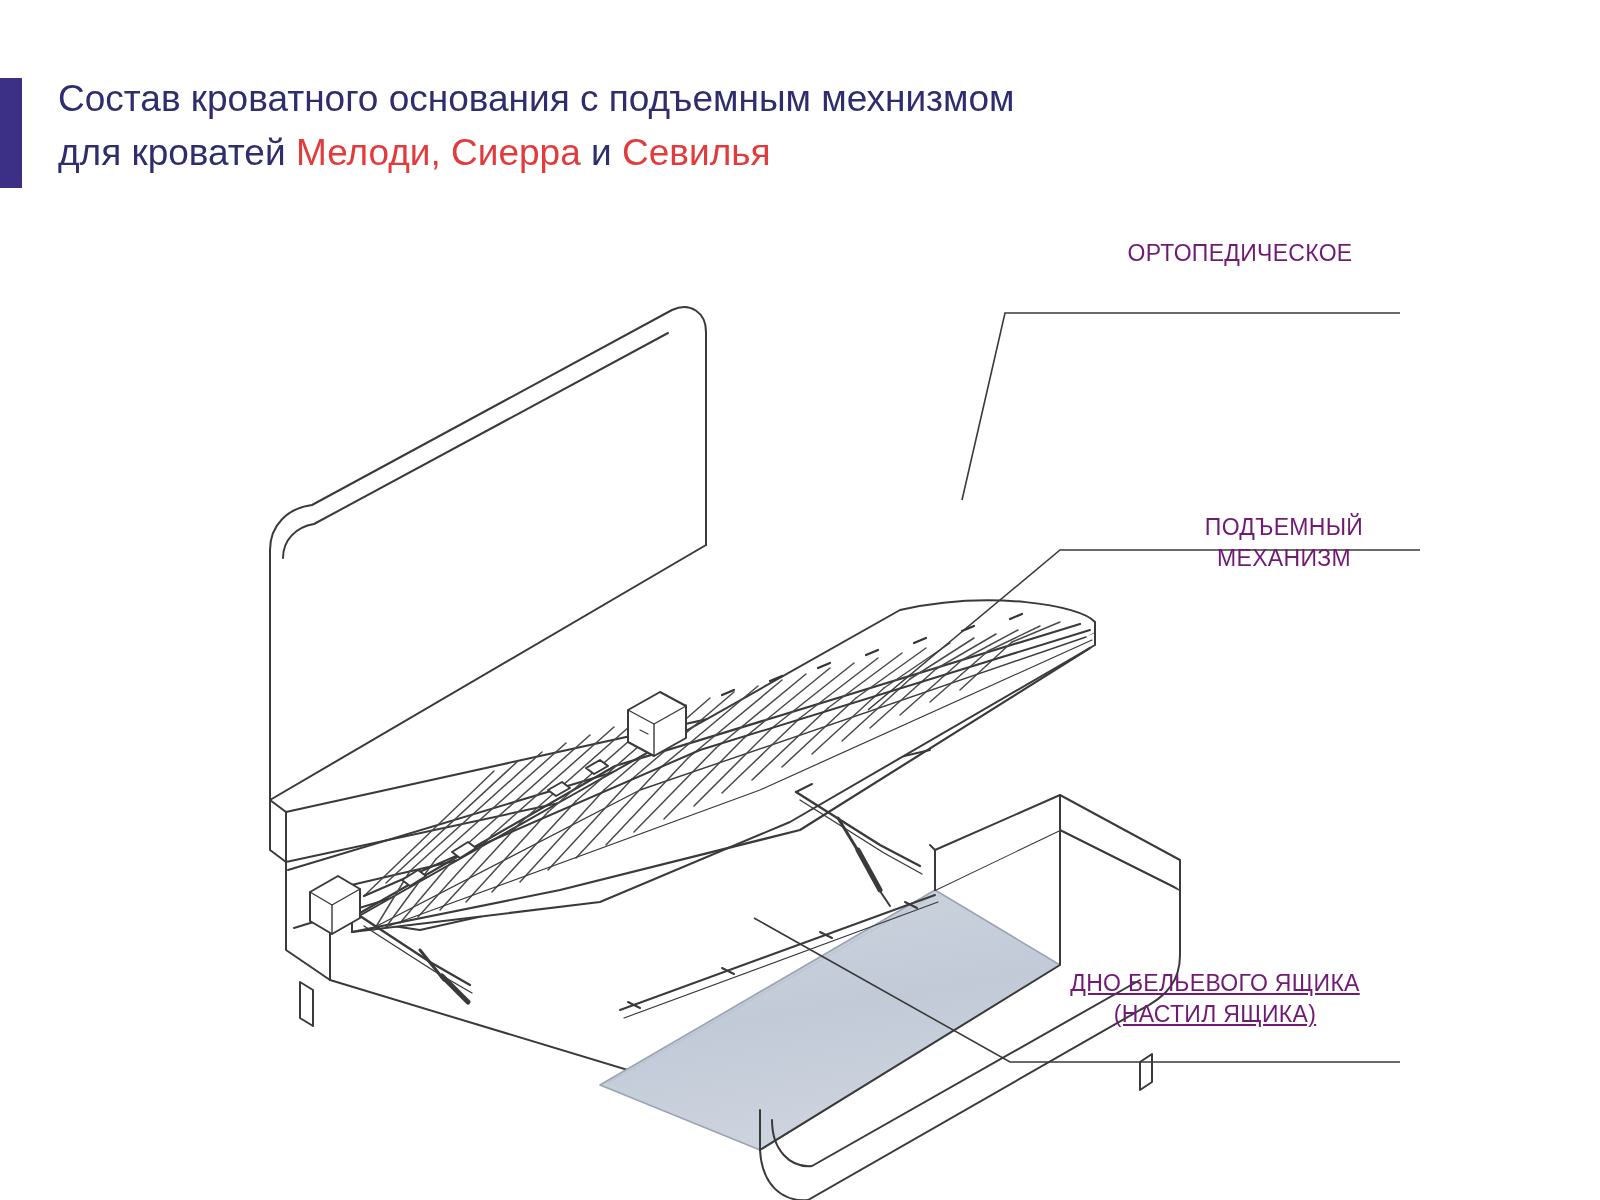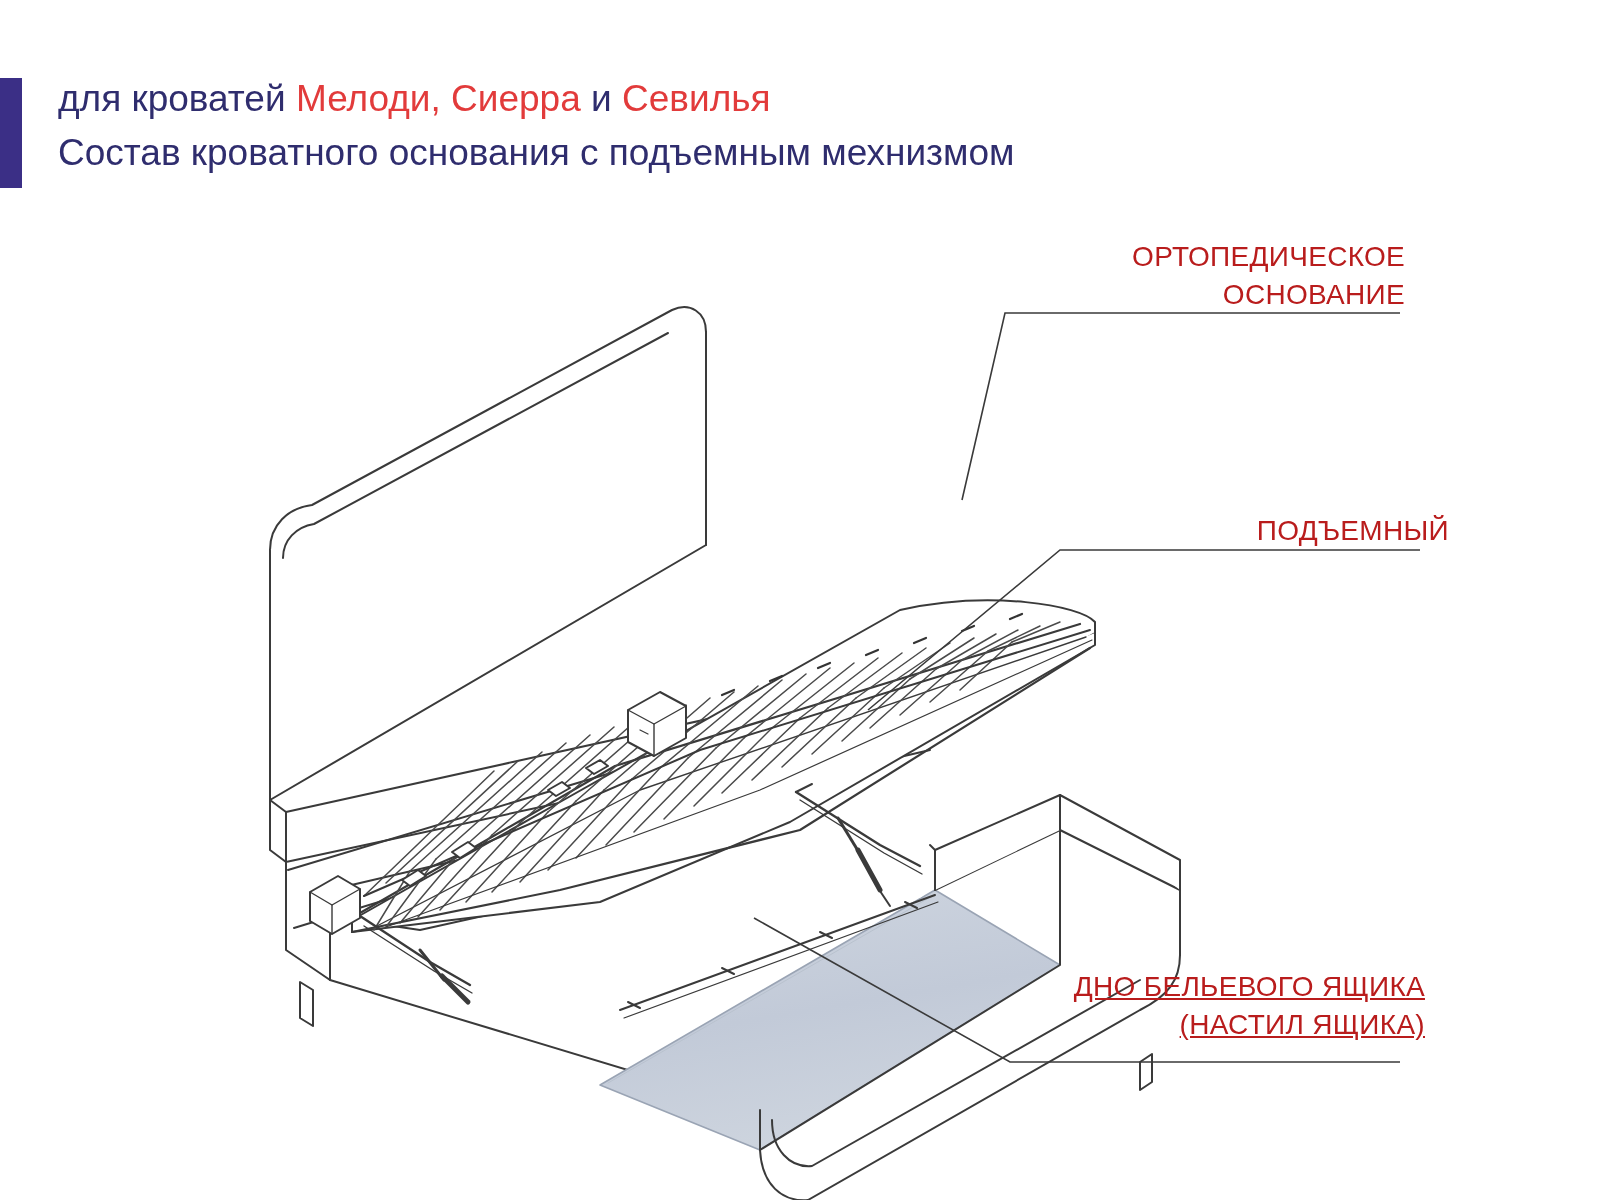--- a/index.html
+++ b/index.html
@@ -50,23 +50,23 @@
     width: 1600px;
     height: 1010px;
   }
   .diagram svg {
     display: block;
   }
 
   
   .callout {
     position: absolute;
-    text-align: right;
-    color: #b91c1c;
-    font-size: 28px;
+    text-align: center;
+    color: #701a75;
+    font-size: 23px;
     line-height: 1.35;
     letter-spacing: 0.3px;
     white-space: nowrap;
   }
   .callout .l2 { display: block; }
 
   #callout-ortho {
     left: 1075px;
     top: 238px;
     width: 330px;
@@ -83,24 +83,24 @@
     width: 420px;
     text-decoration: underline;
   }
 </style>
 </head>
 <body>
 
 <div class="title-accent"></div>
 
 <div class="title-wrap">
+  <div class="title-line">Состав кроватного основания с подъемным мехнизмом</div>
   <div class="title-line">
     <span>для кроватей </span><span class="hl">Мелоди, Сиерра</span><span> и </span><span class="hl">Севилья</span>
   </div>
-  <div class="title-line">Состав кроватного основания с подъемным мехнизмом</div>
 </div>
 
 <div class="diagram">
 <svg width="1600" height="1010" viewBox="0 0 1600 1010" xmlns="http://www.w3.org/2000/svg">
   <defs>
     <linearGradient id="panelGrad" x1="0" y1="0" x2="0.3" y2="1">
       <stop offset="0%" stop-color="#cfd6e0"></stop>
       <stop offset="55%" stop-color="#c2cad8"></stop>
       <stop offset="100%" stop-color="#cdd4de"></stop>
     </linearGradient>
@@ -274,23 +274,23 @@
   <g fill="none" stroke="#3a3a3a" stroke-width="1.6">
     <path d="M962,310 L1005,123 L1400,123"></path>
     <path d="M868,520 L1060,360 L1420,360"></path>
     <path d="M754,728 L1010,872 L1400,872"></path>
   </g>
 </svg>
 </div>
 
 <div class="callout" id="callout-ortho">
   <span>ОРТОПЕДИЧЕСКОЕ</span>
-  <span class="l2">ОСНОВАНИЕ</span>
 </div>
 
 <div class="callout" id="callout-lift">
   <span>ПОДЪЕМНЫЙ</span>
+  <span class="l2">МЕХАНИЗМ</span>
 </div>
 
 <div class="callout" id="callout-bottom">
   <span>ДНО БЕЛЬЕВОГО ЯЩИКА</span>
   <span class="l2">(НАСТИЛ ЯЩИКА)</span>
 </div>
 
 </body></html>

